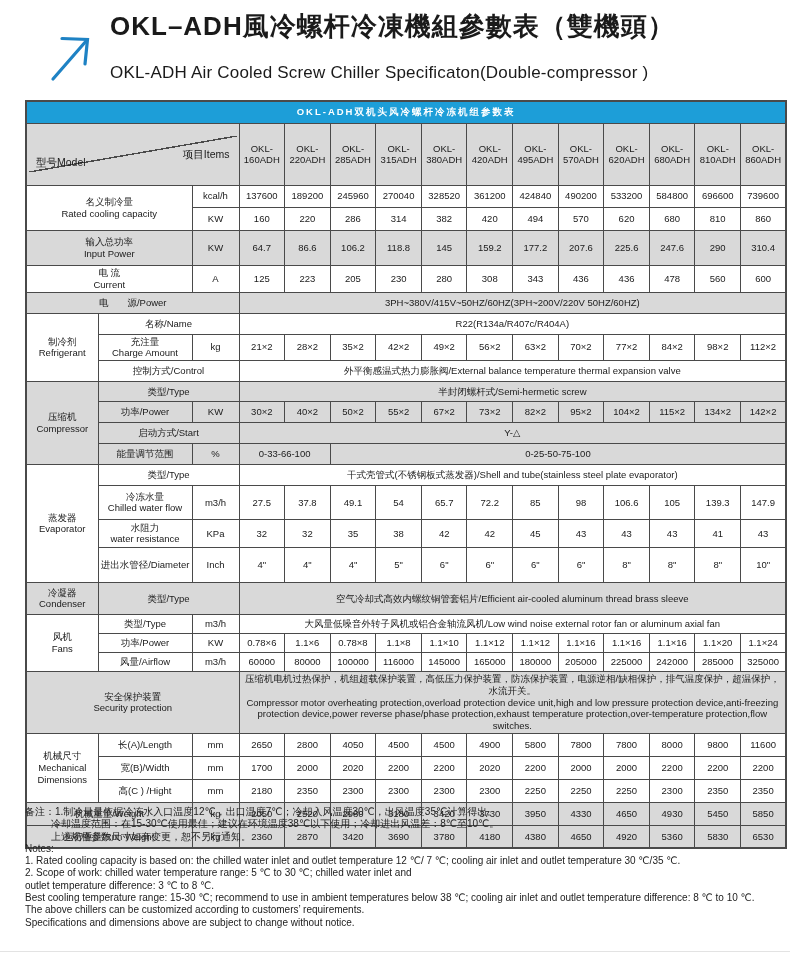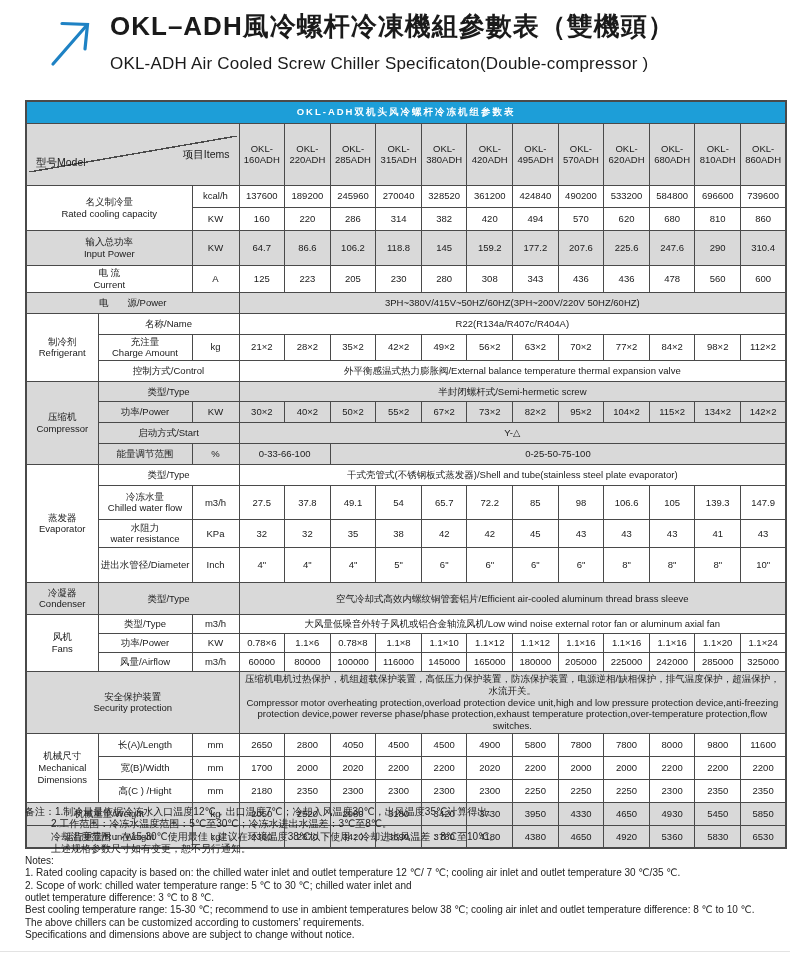--- a/index.html
+++ b/index.html
@@ -4,25 +4,25 @@
 <style>
   :root { --banner:#1d9ed8; --accent:#1e82c4; --grid:#4a4a4a; --gray:#d9d9d9; }
   * { box-sizing:border-box; }
   html,body { margin:0; padding:0; }
   body {
     width:790px; height:963px; background:#ffffff;
     font-family:"Liberation Sans","DejaVu Sans",sans-serif; color:#1a1a1a;
     position:relative; overflow:hidden;
   }
   
-  .title-block { display:flex; align-items:flex-start; padding:12px 0 0 44px; }
+  .title-block { display:flex; align-items:flex-end; padding:12px 0 0 44px; }
   .arrow-wrap { width:52px; height:56px; margin-right:14px; flex:0 0 auto; }
   .titles { display:flex; flex-direction:column; }
   .title-zh { font-size:26px; font-weight:bold; letter-spacing:1px; line-height:1.15; }
-  .title-en { font-size:17px; font-weight:normal; margin-top:12px; letter-spacing:0.2px; }
+  .title-en { font-size:17px; font-weight:normal; margin-top:21px; letter-spacing:0.2px; }
 
   
   table.spec { position:absolute; left:25px; top:100px; width:760px;
     border-collapse:collapse; table-layout:fixed; border:2px solid var(--grid); }
   table.spec td {
     border:1px solid var(--grid); text-align:center; vertical-align:middle;
     font-size:9.5px; line-height:1.22; padding:1px 2px; background:#fff;
     overflow:hidden; white-space:pre-line;
   }
   tr.gray td { background:var(--gray); }
@@ -445,21 +445,20 @@
         <td>4920</td>
         <td>5360</td>
         <td>5830</td>
         <td>6530</td>
   </tr>
 </tbody>
   </table>
 
 <div class="notes">
   <div class="note-line">备注：1.制冷量是依据冷冻水入口温度12℃，出口温度7℃；冷却入风温度30℃，出风温度35℃计算得出。</div>
-  <div class="note-line indent">2.工作范围：冷冻水温度范围：5℃至30℃；冷冻水进出水温差：3℃至8℃。</div>
   <div class="note-line indent">冷却温度范围：在15-30℃使用最佳；建议在环境温度38℃以下使用；冷却进出风温差：8℃至10℃。</div>
   <div class="note-line indent">上述规格参数尺寸如有变更，恕不另行通知。</div>
   <div class="note-line">Notes:</div>
   <div class="note-line">1. Rated cooling capacity is based on: the chilled water inlet and outlet temperature 12 ℃/ 7 ℃; cooling air inlet and outlet temperature 30 ℃/35 ℃.</div>
   <div class="note-line">2. Scope of work: chilled water temperature range: 5 ℃ to 30 ℃; chilled water inlet and</div>
   <div class="note-line">outlet temperature difference: 3 ℃ to 8 ℃.</div>
   <div class="note-line">Best cooling temperature range: 15-30 ℃; recommend to use in ambient temperatures below 38 ℃; cooling air inlet and outlet temperature difference: 8 ℃ to 10 ℃.</div>
   <div class="note-line">The above chillers can be customized according to customers’  requirements.</div>
   <div class="note-line">Specifications and dimensions above are subject to change without notice.</div>
 </div>

